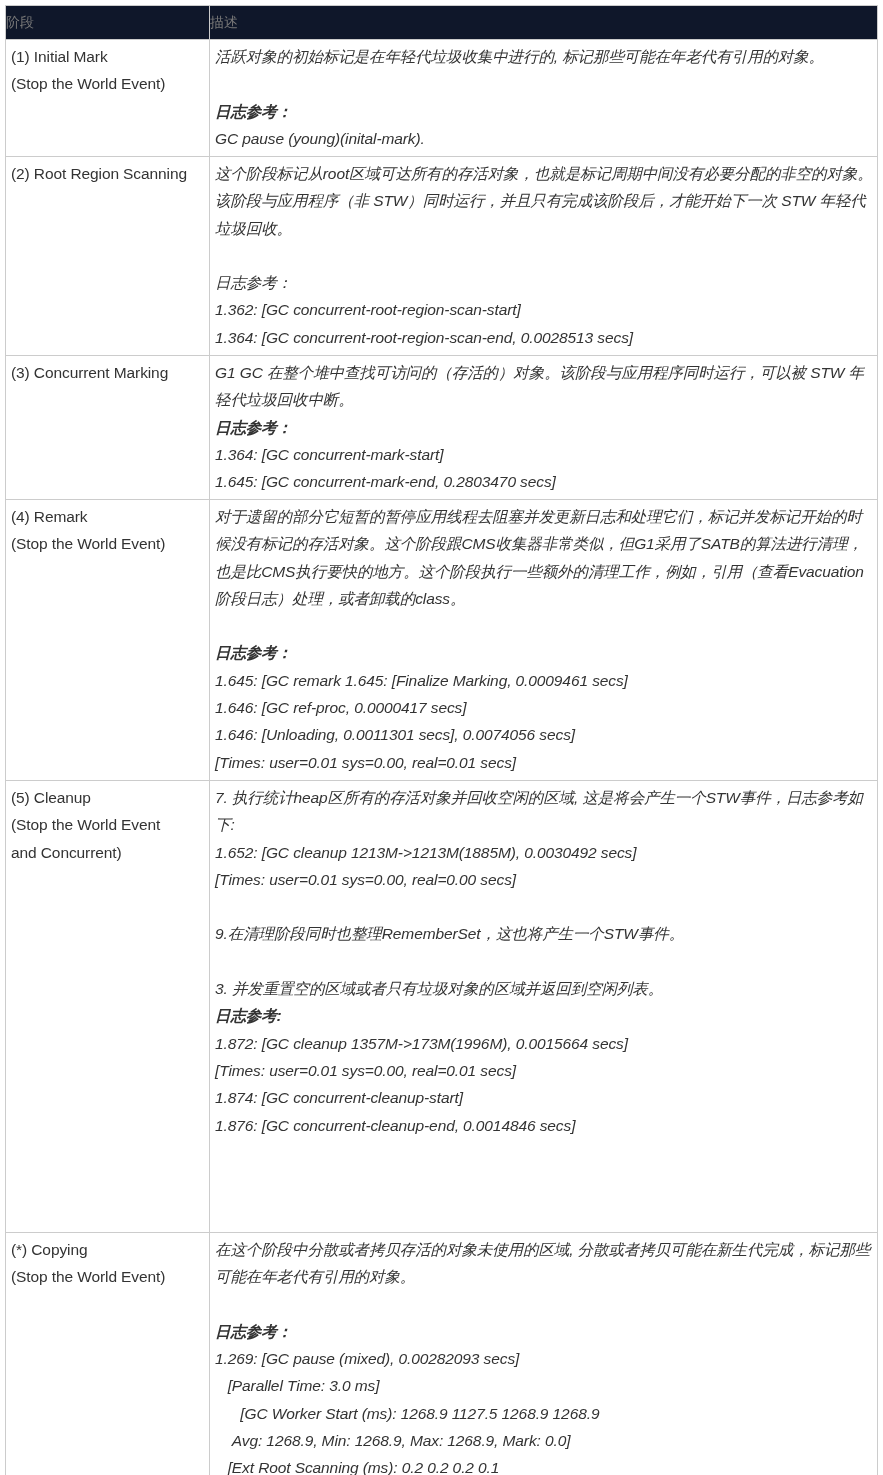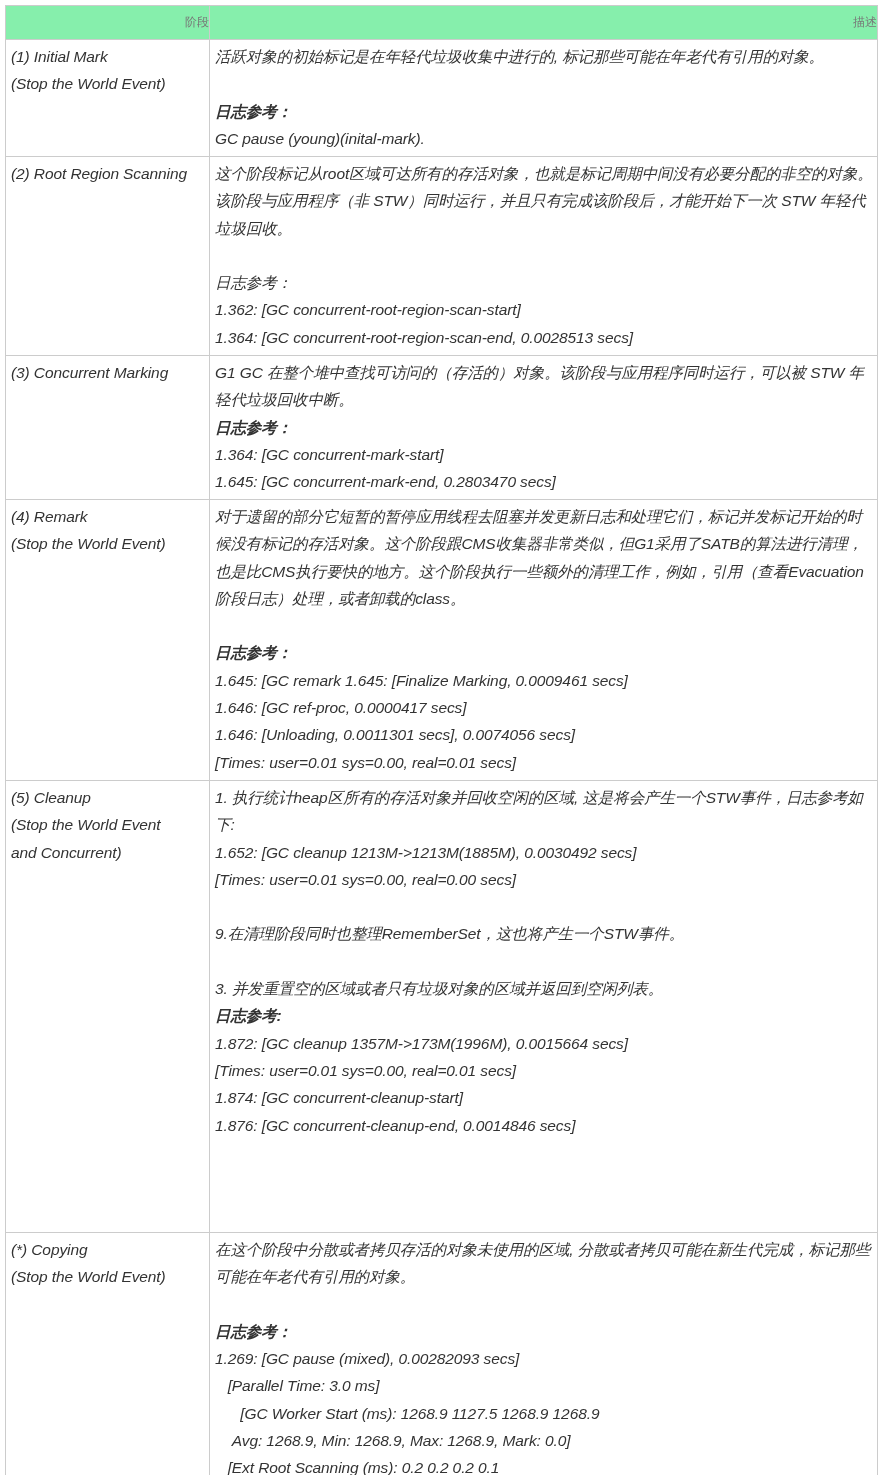--- a/index.html
+++ b/index.html
@@ -24,36 +24,35 @@
       table-layout: fixed;
     }
     table.phases th,
     table.phases td {
       border: 1px solid #cccccc;
       vertical-align: top;
       text-align: left;
       line-height: 27.3px;
     }
     table.phases th {
-      background: #86efac;
+      background: #0f172a;
       color: #777777;
       font-weight: normal;
-      text-align: right;
+      text-align: left;
       height: 33px;
       padding: 0;
       line-height: 33px;
-      font-size: 12px;
+      font-size: 14px;
     }
     col.c-phase { width: 204px; }
     col.c-desc { width: 668px; }
     td.phase-cell {
       padding: 3px 4px 3px 5px;
       white-space: nowrap;
       letter-spacing: -0.1px;
-      font-style: italic;
     }
     td.desc-cell {
       padding: 3px 4px 3px 5px;
       letter-spacing: -0.1px;
       font-style: italic;
     }
     .line {
       display: block;
       min-height: 27.3px;
       white-space: pre-wrap;
@@ -126,21 +125,21 @@
           <span class="line">[Times: user=0.01 sys=0.00, real=0.01 secs]</span>
         </td>
       </tr>
       <tr style="height: 452px;">
         <td class="phase-cell">
           <span class="line">(5) Cleanup</span>
           <span class="line">(Stop the World Event</span>
           <span class="line">and Concurrent)</span>
         </td>
         <td class="desc-cell">
-          <span class="line">1. 执行统计heap区所有的存活对象并回收空闲的区域, 这是将会产生一个STW事件，日志参考如下:</span>
+          <span class="line">7. 执行统计heap区所有的存活对象并回收空闲的区域, 这是将会产生一个STW事件，日志参考如下:</span>
           <span class="line">1.652: [GC cleanup 1213M-&gt;1213M(1885M), 0.0030492 secs]</span>
           <span class="line">[Times: user=0.01 sys=0.00, real=0.00 secs]</span>
           <span class="blank"></span>
           <span class="line">9.在清理阶段同时也整理RememberSet，这也将产生一个STW事件。</span>
           <span class="blank"></span>
           <span class="line">3. 并发重置空的区域或者只有垃圾对象的区域并返回到空闲列表。</span>
           <span class="line bold">日志参考:</span>
           <span class="line">1.872: [GC cleanup 1357M-&gt;173M(1996M), 0.0015664 secs]</span>
           <span class="line">[Times: user=0.01 sys=0.00, real=0.01 secs]</span>
           <span class="line">1.874: [GC concurrent-cleanup-start]</span>

